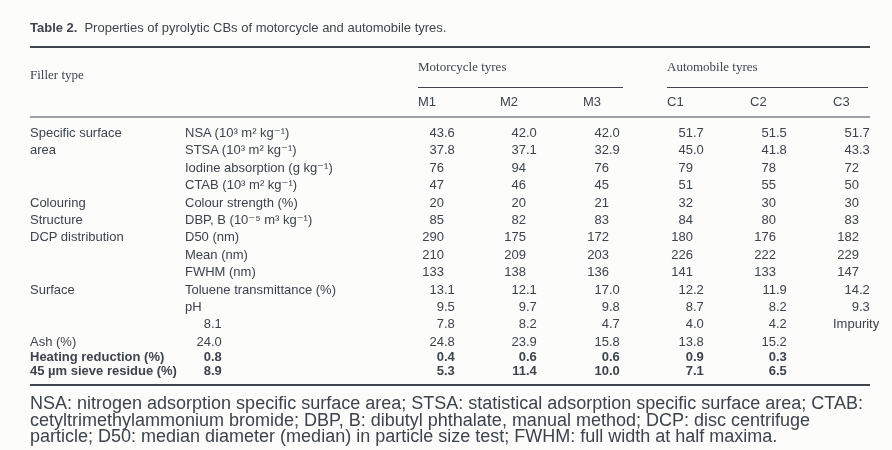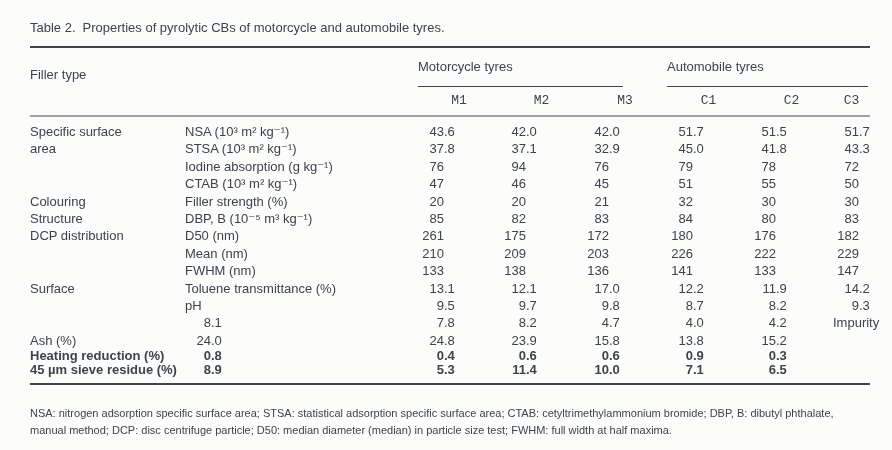--- a/index.html
+++ b/index.html
@@ -13,46 +13,46 @@
     width:892px;height:450px;overflow:hidden;
     background:var(--bg);
     color:var(--text);
     font-family:"Liberation Sans","DejaVu Sans",sans-serif;
     font-size:13px;
     -webkit-font-smoothing:antialiased;
   }
   .page{position:relative;padding:18px 22px 0 30px;width:840px;}
 
   .caption{line-height:19px;margin-bottom:9px;white-space:nowrap;}
-  .cap-label{font-weight:normal;margin-right:7px;}
+  .cap-label{font-weight:bold;margin-right:7px;}
 
   .rule{width:840px;}
   .rule.dark{height:2px;background:var(--rule-dark);}
   .rule.gray{height:2px;background:var(--rule-gray);}
 
   .grid{display:grid;grid-template-columns:155px 233px 82px 83px 84px 83px 83px 37px;}
 
-  .header1{margin-top:11px;}
+  .header1{margin-top:11px;font-family:Liberation Serif, serif;}
   .header1 .fillercell{grid-column:1 / span 2;align-self:end;padding-bottom:5px;}
   .hspan{padding-bottom:12px;border-bottom:1px solid var(--rule-dark);white-space:nowrap;}
   .hspan.span-m{grid-column:3 / span 3;margin-right:44px;}
   .hspan.span-a{grid-column:6 / span 3;margin-right:2px;}
 
   .header2{padding:6px 0 7px 0;}
   .header2 .spacer{grid-column:1 / span 2;}
-  .subcol{text-align:center;font-family:Liberation Mono, monospace;}
+  .subcol{text-align:left;}
 
   .tbody{padding:6px 0 7px 0;}
   .tbody .cell{line-height:17.4px;white-space:nowrap;}
   .tbody .cell.tight{line-height:13.5px;font-weight:bold;}
   .vcell{display:flex;}
   .vi{width:26px;text-align:right;white-space:pre;}
   .vf{white-space:pre;}
 
-  .footnote{margin-top:20px;width:840px;font-size:11px;line-height:16.5px;}
+  .footnote{margin-top:9px;width:840px;font-size:18px;line-height:16.5px;}
 </style>
 </head>
 <body>
 
 <div class="page">
 
   <div class="caption">
     <span class="cap-label">Table 2.</span><span>Properties of pyrolytic CBs of motorcycle and automobile tyres.</span>
   </div>
 
@@ -178,21 +178,21 @@
       </div>
       <div class="cell vcell">
         <span class="vi">55</span>
         <span class="vf"></span>
       </div>
       <div class="cell vcell">
         <span class="vi">50</span>
         <span class="vf"></span>
       </div>
       <div class="cell">Colouring</div>
-      <div class="cell">Filler strength (%)</div>
+      <div class="cell">Colour strength (%)</div>
       <div class="cell vcell">
         <span class="vi">20</span>
         <span class="vf"></span>
       </div>
       <div class="cell vcell">
         <span class="vi">20</span>
         <span class="vf"></span>
       </div>
       <div class="cell vcell">
         <span class="vi">21</span>
@@ -232,21 +232,21 @@
         <span class="vi">80</span>
         <span class="vf"></span>
       </div>
       <div class="cell vcell">
         <span class="vi">83</span>
         <span class="vf"></span>
       </div>
       <div class="cell">DCP distribution</div>
       <div class="cell">D50 (nm)</div>
       <div class="cell vcell">
-        <span class="vi">261</span>
+        <span class="vi">290</span>
         <span class="vf"></span>
       </div>
       <div class="cell vcell">
         <span class="vi">175</span>
         <span class="vf"></span>
       </div>
       <div class="cell vcell">
         <span class="vi">172</span>
         <span class="vf"></span>
       </div>

